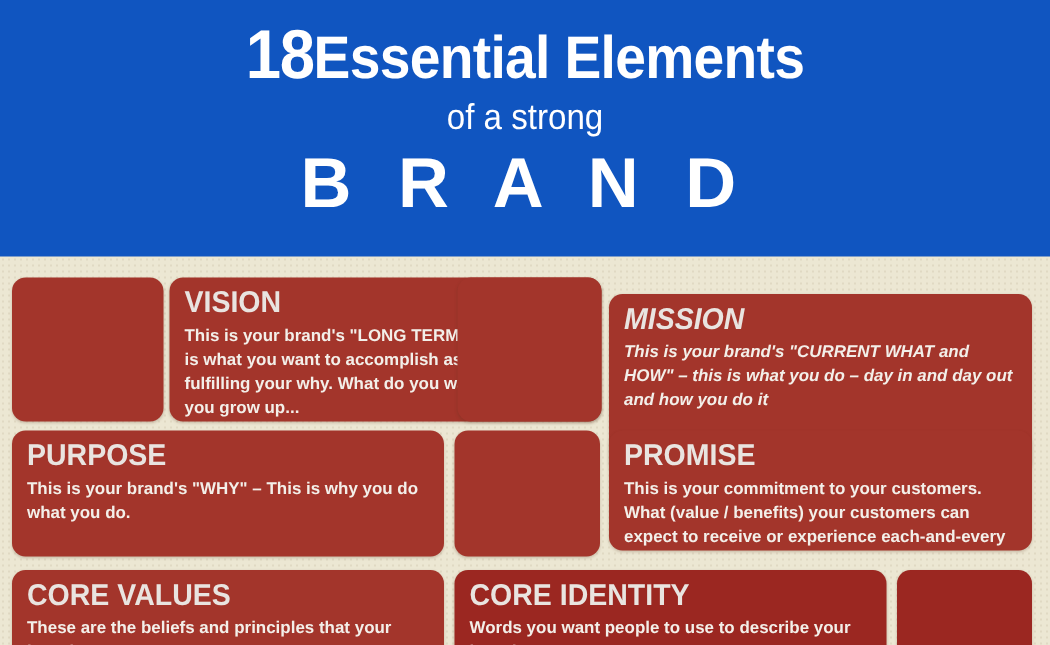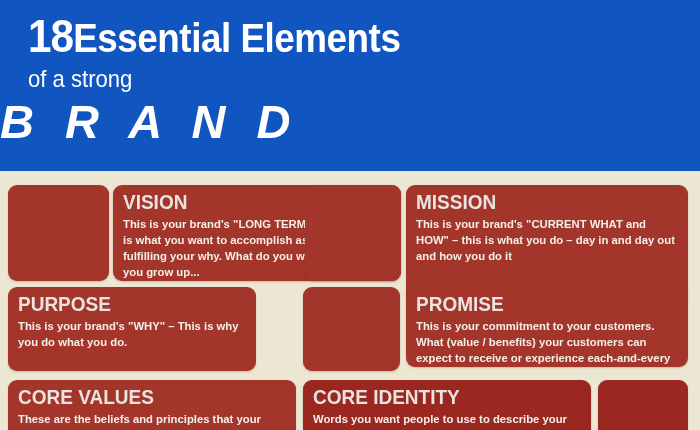--- a/index.html
+++ b/index.html
@@ -23,20 +23,21 @@
     width: 700px;
     height: 171px;
     background: #1055c0;
     overflow: hidden;
   }
   #header-titles {
     position: absolute;
     left: 0;
     top: 0;
     width: 700px;
+    text-align: center;
     color: #ffffff;
   }
   .title-line1 {
     margin-top: 12px;
     font-size: 40px;
     font-weight: bold;
     letter-spacing: -0.5px;
     line-height: 1.05;
     white-space: nowrap;
     transform: scaleX(0.92);
@@ -51,21 +52,20 @@
     font-weight: normal;
     line-height: 1.1;
     transform: scaleX(0.92);
   }
   .title-line3 {
     margin-top: 5px;
     font-size: 47px;
     font-weight: bold;
     letter-spacing: 9px;
     line-height: 1.02;
-    font-style: italic;
   }
 
   
   #logo {
     position: absolute;
     right: 12px;
     top: 8px;
     width: 92px;
     height: 40px;
   }
@@ -99,24 +99,24 @@
     color: #f3efe9;
     font-size: 11.3px;
     font-weight: bold;
     line-height: 1.42;
   }
 
   
   #card-blank-1 { left: 8px;   top: 185px; width: 101px; height: 96px; }
   #card-vision  { left: 113px; top: 185px; width: 288px; height: 96px; }
   #card-blank-2 { left: 305px; top: 185px; width: 96px;  height: 96px; }
-  #card-mission { left: 406px; top: 185px; width: 282px; height: 120px; }
+  #card-mission { left: 406px; top: 196px; width: 282px; height: 120px; font-style: italic; }
 
   
-  #card-purpose  { left: 8px;   top: 287px; width: 248px; height: 84px; }
+  #card-purpose  { left: 8px;   top: 287px; width: 288px; height: 84px; }
   #card-blank-3  { left: 303px; top: 287px; width: 97px;  height: 84px; }
   #card-promise  { left: 406px; top: 287px; width: 282px; height: 80px; }
 
   
   #card-corevalues   { left: 8px;   top: 380px; width: 288px; height: 84px; }
   #card-coreidentity { left: 303px; top: 380px; width: 288px; height: 84px; }
   #card-blank-4      { left: 598px; top: 380px; width: 90px;  height: 84px; }
 
   
   #texture {

